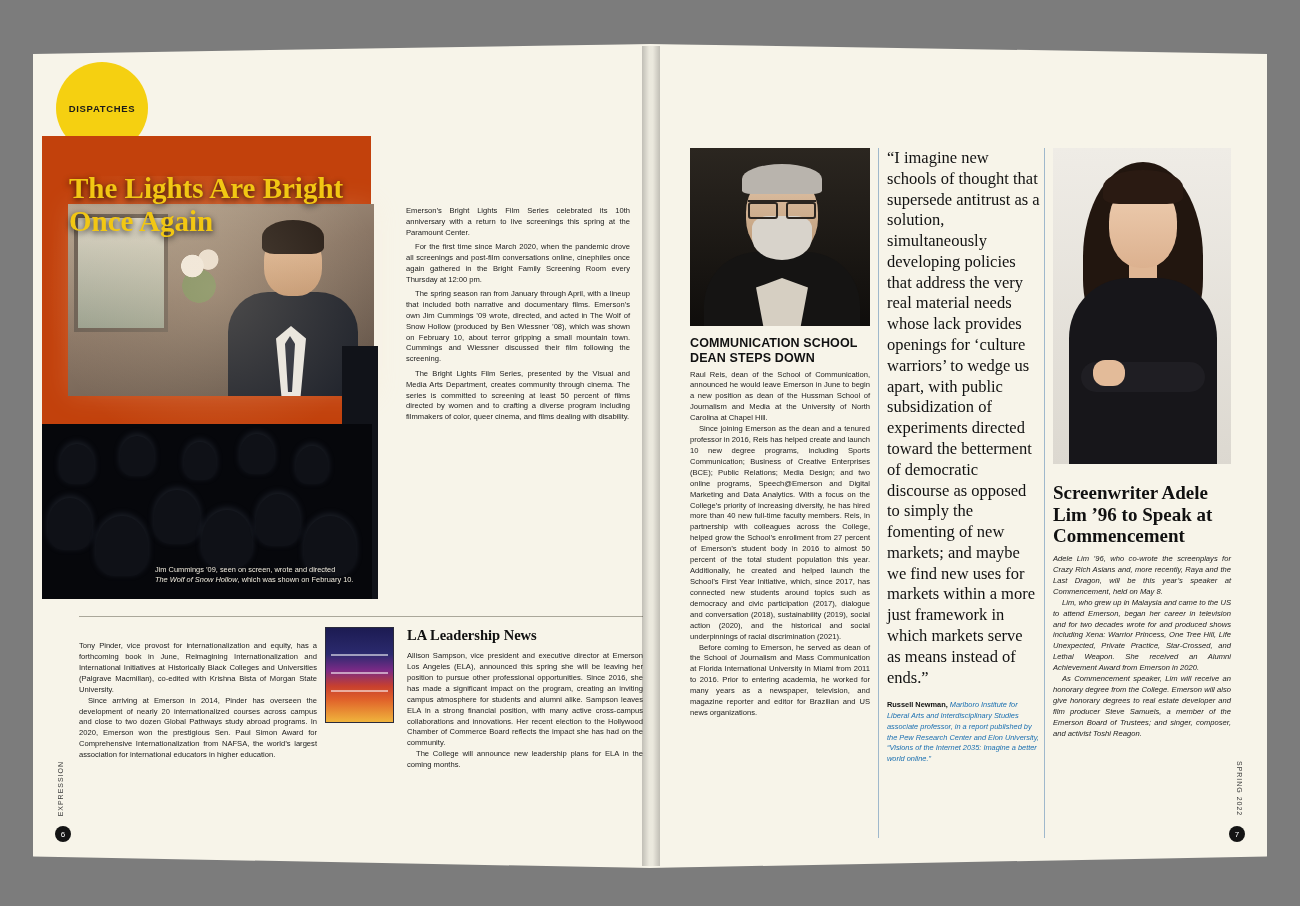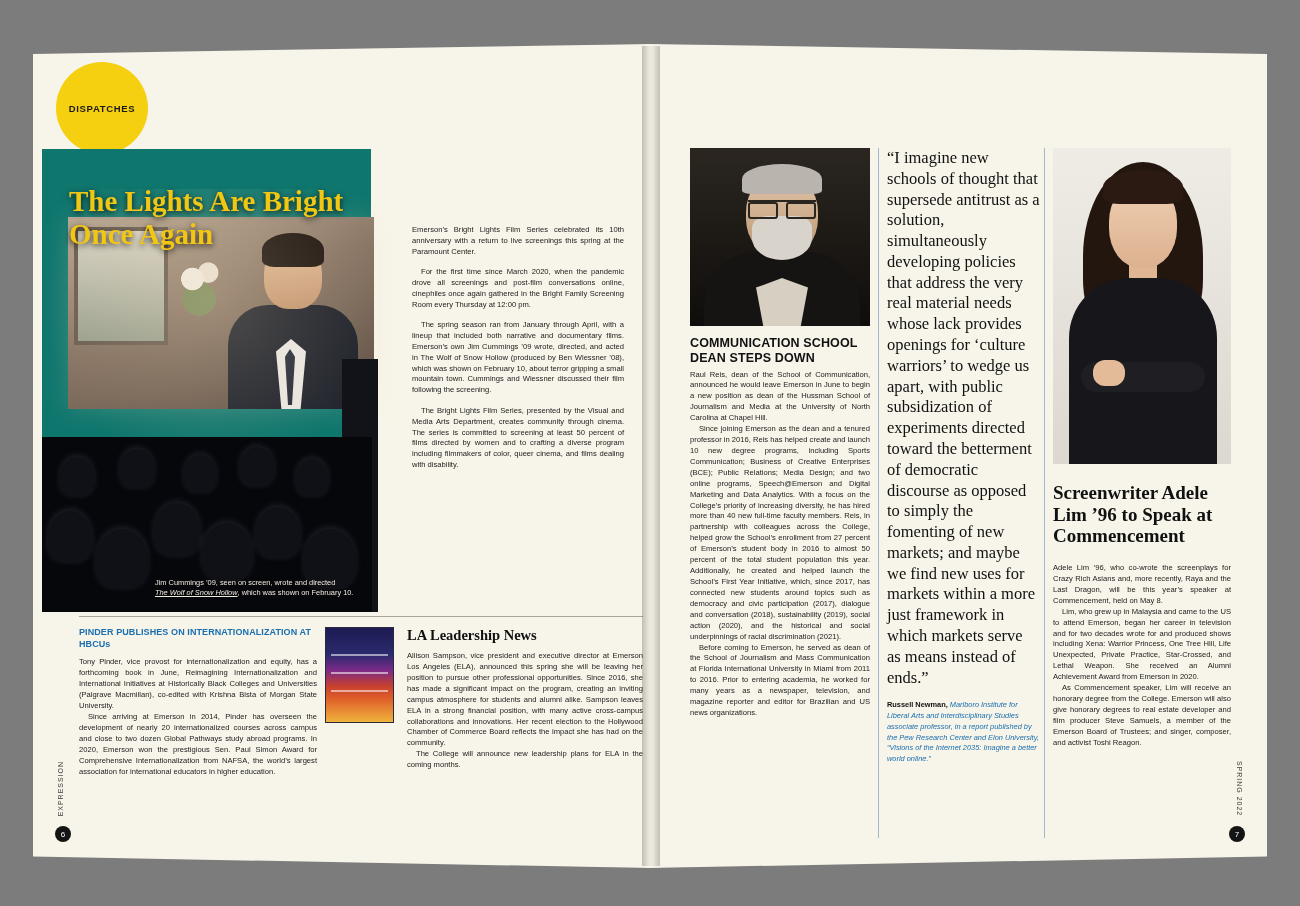--- a/index.html
+++ b/index.html
@@ -52,23 +52,23 @@
   }
   .dispatch-badge span {
     font-size: 9.5px;
     font-weight: bold;
     letter-spacing: 0.07em;
     color: #1a1a1a;
   }
 
   .hero {
     position: absolute;
-    left: 9px; top: 105px;
+    left: 9px; top: 92px;
     width: 601px; height: 463px;
-    background: #0f766e;
+    background: #c2410c;
     overflow: hidden;
   }
   
   .hero-screen {
     position: absolute;
     left: 26px; top: 68px;
     width: 306px; height: 192px;
     background: #4e4a47;
     overflow: hidden;
     box-shadow: 0 0 26px rgba(255,230,190,0.16);
@@ -149,32 +149,32 @@
     text-shadow: 0 2px 6px rgba(0,0,0,0.8);
   }
   .hero-caption {
     position: absolute;
     left: 113px; bottom: 13px;
     width: 220px;
     font-size: 7.4px;
     line-height: 1.45;
     color: #efeadc;
   }
-  .hero-caption i { font-style: italic; text-decoration: underline; }
+  .hero-caption i { font-style: italic; }
 
   .hero-body {
     position: absolute;
     right: 9px; top: 66px;
     width: 232px;
     font-size: 7.6px;
     line-height: 1.42;
     color: #1b1b1b;
     text-align: justify;
   }
-  .hero-body p { margin: 10px; text-indent: 9px; }
+  .hero-body p { margin: 4px; text-indent: 9px; }
   .hero-body p.first { text-indent: 0; }
 
   
   .rule {
     position: absolute;
     background: #aaa79a;
     height: 1px;
   }
   .col-head-blue {
     font-family: "Liberation Sans", sans-serif;
@@ -277,21 +277,21 @@
   .pull-attrib {
     margin-top: 12px;
     font-size: 7.4px;
     line-height: 1.45;
     color: #1b1b1b;
   }
   .pull-attrib b { font-weight: bold; color: #111; text-align: center; }
   .pull-attrib .blue { color: #1a6fb0; font-style: italic; }
   .vline { position: absolute; width: 1px; background: #9fb8cc; }
   #rp-col3 { position: absolute; left: 403px; top: 438px; width: 178px; }
-  #rp-col3 .body-text { margin-top: 16px; }
+  #rp-col3 .body-text { margin-top: 7px; font-style: italic; }
   .page-num-right {
     position: absolute; right: 22px; bottom: 26px;
     width: 16px; height: 16px; border-radius: 50%;
     background: #141414; color: #fff;
     font-size: 8px; display: flex; align-items: center; justify-content: center;
   }
   .spine-right {
     position: absolute; right: 24px; bottom: 52px;
     font-size: 7px; letter-spacing: 0.14em; color: #3a3a3a;
     writing-mode: vertical-rl;
@@ -347,22 +347,21 @@
         <p class="first">Emerson’s Bright Lights Film Series celebrated its 10th anniversary with a return to live screenings this spring at the Paramount Center.</p>
         <p>For the first time since March 2020, when the pandemic drove all screenings and post-film conversations online, cinephiles once again gathered in the Bright Family Screening Room every Thursday at 12:00 pm.</p>
         <p>The spring season ran from January through April, with a lineup that included both narrative and documentary films. Emerson’s own Jim Cummings ’09 wrote, directed, and acted in The Wolf of Snow Hollow (produced by Ben Wiessner ’08), which was shown on February 10, about terror gripping a small mountain town. Cummings and Wiessner discussed their film following the screening.</p>
         <p>The Bright Lights Film Series, presented by the Visual and Media Arts Department, creates community through cinema. The series is committed to screening at least 50 percent of films directed by women and to crafting a diverse program including filmmakers of color, queer cinema, and films dealing with disability.</p>
       </div>
     </div>
 
     <div class="rule" style="left:46px; top:572px; width:564px;"></div>
 
     <div id="col-pinder">
-      <div class="col-head-blue">PINDER PUBLISHES ON INTERNATIONALIZATION AT HBCUs</div>
-      <div class="body-text" style="margin-top:7px;">
+      <div class="body-text" style="margin-top:14px;">
         <p class="first">Tony Pinder, vice provost for internationalization and equity, has a forthcoming book in June, Reimagining Internationalization and International Initiatives at Historically Black Colleges and Universities (Palgrave Macmillan), co-edited with Krishna Bista of Morgan State University.</p>
         <p>Since arriving at Emerson in 2014, Pinder has overseen the development of nearly 20 internationalized courses across campus and close to two dozen Global Pathways study abroad programs. In 2020, Emerson won the prestigious Sen. Paul Simon Award for Comprehensive Internationalization from NAFSA, the world’s largest association for international educators in higher education.</p>
       </div>
     </div>
 
     <div id="col-book">
       <div class="bk-line" style="top:26px;"></div>
       <div class="bk-line" style="top:44px;"></div>
       <div class="bk-line" style="top:62px;"></div>
     </div>

